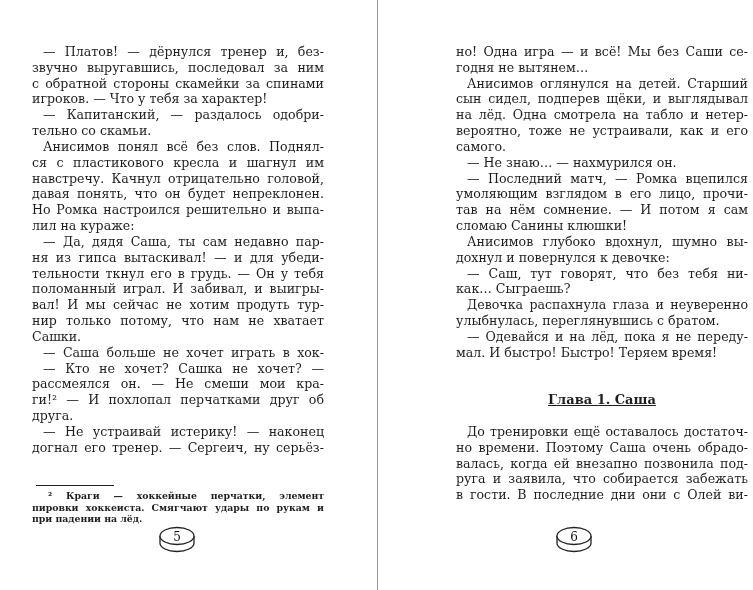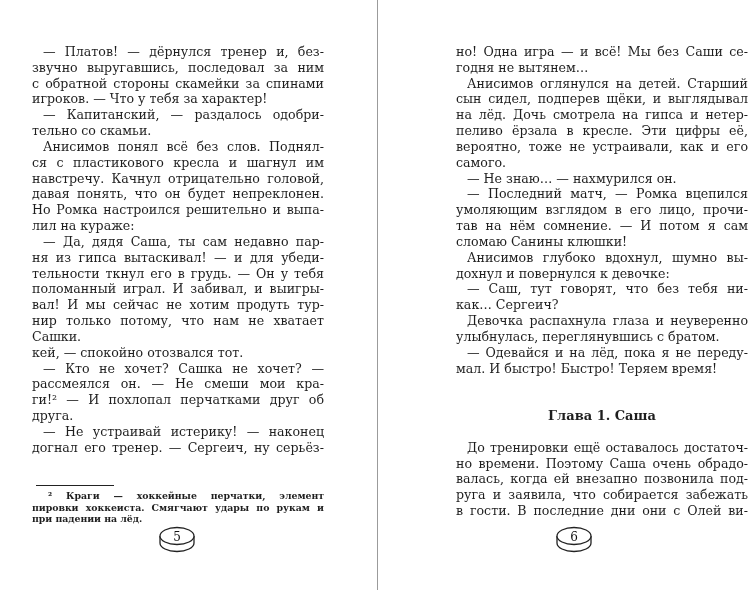--- a/index.html
+++ b/index.html
@@ -21,21 +21,21 @@
   .line {
     font-size:12.6px; line-height:15.84px; height:15.84px;
     text-align:justify; text-align-last:justify;
     overflow:hidden; letter-spacing:0;
   }
   .line.noj { text-align:center; text-align-last:left; }
   .line.ind { text-indent:11px; }
   .line.blank { height:15.84px; }
   .line.heading {
     text-align:center; text-align-last:center;
-    font-weight:bold; font-size:13px; text-indent:0;
+    font-weight:bold; font-size:13px; text-indent:0;text-decoration:underline;
   }
 
   .footnote { position:absolute; left:32px; top:482px; width:292px; }
   .fn-rule { width:78px; height:0; border-top:1.4px solid #222; margin:3px 0 4px 4px; }
   .footnote .line { font-size:9.4px; line-height:11.6px; height:11.6px; letter-spacing:-0.05px;font-weight:bold; }
   .footnote .line.ind { text-indent:16px; }
 
   .puck { position:absolute; top:524px; width:40px; height:30px; }
   .page.left  .puck { left:157px; }
   .page.right .puck { left:176px; }
@@ -61,21 +61,21 @@
         <div class="line">давая понять, что он будет непреклонен.</div>
         <div class="line">Но Ромка настроился решительно и выпа-</div>
         <div class="line noj">лил на кураже:</div>
         <div class="line ind">— Да, дядя Саша, ты сам недавно пар-</div>
         <div class="line">ня из гипса вытаскивал! — и для убеди-</div>
         <div class="line">тельности ткнул его в грудь. — Он у тебя</div>
         <div class="line">поломанный играл. И забивал, и выигры-</div>
         <div class="line">вал! И мы сейчас не хотим продуть тур-</div>
         <div class="line">нир только потому, что нам не хватает</div>
         <div class="line noj">Сашки.</div>
-        <div class="line noj">кей, — спокойно отозвался тот.</div>
+        <div class="line ind">— Саша больше не хочет играть в хок-</div>
         <div class="line ind">— Кто не хочет? Сашка не хочет? —</div>
         <div class="line">рассмеялся он. — Не смеши мои кра-</div>
         <div class="line">ги!² — И похлопал перчатками друг об</div>
         <div class="line noj">друга.</div>
         <div class="line ind">— Не устраивай истерику! — наконец</div>
         <div class="line">догнал его тренер. — Сергеич, ну серьёз-</div>
       </div>
 
     <div class="footnote">
       <div class="fn-rule"></div>
@@ -96,33 +96,32 @@
   </div>
 
   <div class="divider"></div>
 
   <div class="page right">
     <div class="textcol">
         <div class="line">но! Одна игра — и всё! Мы без Саши се-</div>
         <div class="line noj">годня не вытянем…</div>
         <div class="line ind">Анисимов оглянулся на детей. Старший</div>
         <div class="line">сын сидел, подперев щёки, и выглядывал</div>
-        <div class="line">на лёд. Дочь смотрела на гипса и нетер-</div>
-        <div class="line">пеливо ёрзала в кресле. Эти цифры её,</div>
+        <div class="line">на лёд. Одна смотрела на табло и нетер-</div>
         <div class="line">вероятно, тоже не устраивали, как и его</div>
         <div class="line noj">самого.</div>
         <div class="line ind noj">— Не знаю… — нахмурился он.</div>
         <div class="line ind">— Последний матч, — Ромка вцепился</div>
         <div class="line">умоляющим взглядом в его лицо, прочи-</div>
         <div class="line">тав на нём сомнение. — И потом я сам</div>
         <div class="line noj">сломаю Санины клюшки!</div>
         <div class="line ind">Анисимов глубоко вдохнул, шумно вы-</div>
         <div class="line noj">дохнул и повернулся к девочке:</div>
         <div class="line ind">— Саш, тут говорят, что без тебя ни-</div>
-        <div class="line noj">как… Сергеич?</div>
+        <div class="line noj">как… Сыграешь?</div>
         <div class="line ind">Девочка распахнула глаза и неуверенно</div>
         <div class="line noj">улыбнулась, переглянувшись с братом.</div>
         <div class="line ind">— Одевайся и на лёд, пока я не переду-</div>
         <div class="line noj">мал. И быстро! Быстро! Теряем время!</div>
         <div class="line blank noj"></div>
         <div class="line blank noj"></div>
         <div class="line heading">Глава 1. Саша</div>
         <div class="line blank noj"></div>
         <div class="line ind">До тренировки ещё оставалось достаточ-</div>
         <div class="line">но времени. Поэтому Саша очень обрадо-</div>

